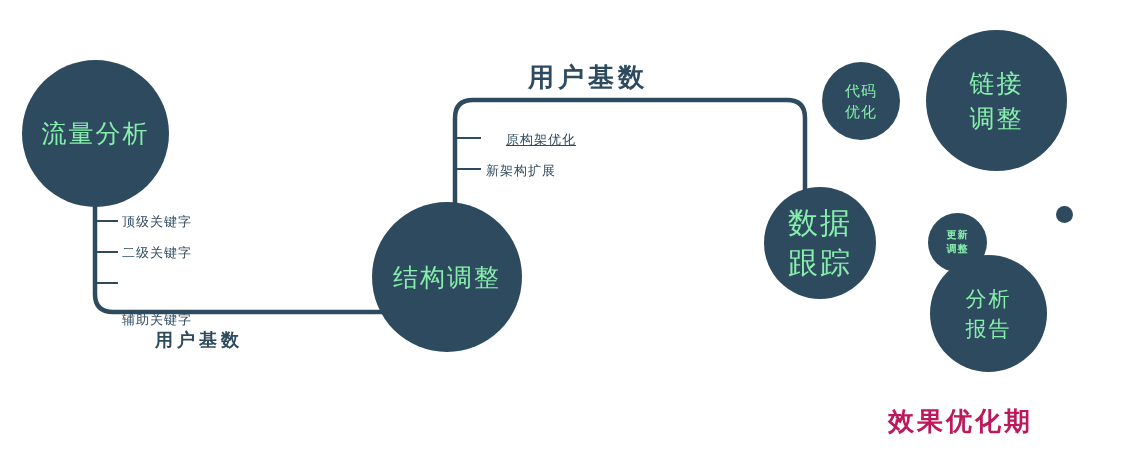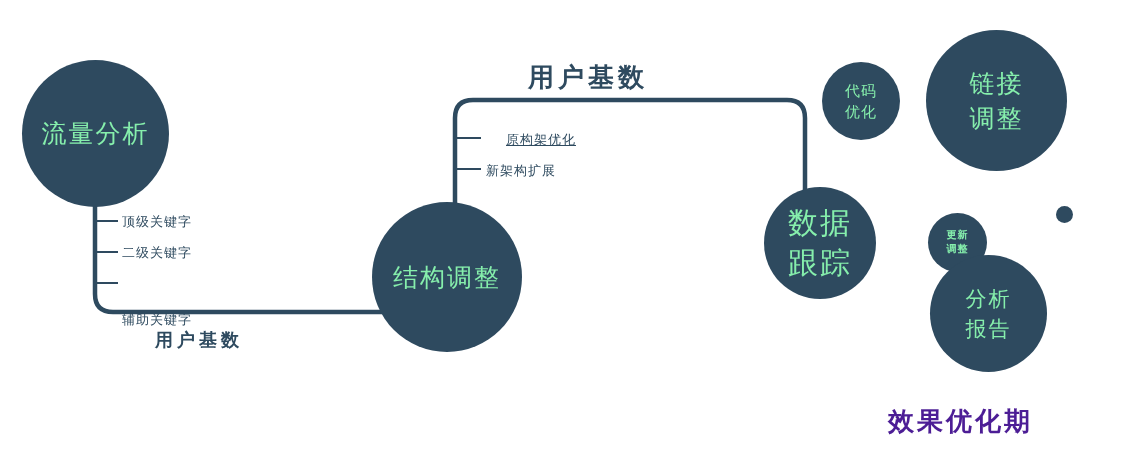--- a/index.html
+++ b/index.html
@@ -61,21 +61,21 @@
   }
 
   .edge-label {
     position: absolute;
     color: #2e4a5f;
     font-weight: bold;
     white-space: nowrap;
   }
   .label-keyword-carrying { left: 528px; top: 60px;  font-size: 26px; letter-spacing: 4px; }
   .label-user-base        { left: 155px; top: 328px; font-size: 18px; letter-spacing: 4px; }
-  .label-effect-phase     { left: 888px; top: 404px; font-size: 26px; letter-spacing: 3px; color: #4c1d95; }
+  .label-effect-phase     { left: 888px; top: 404px; font-size: 26px; letter-spacing: 3px; color: #be185d; }
 
   .branch {
     position: absolute;
     font-size: 13px;
     color: #2e4a5f;
     letter-spacing: 1px;
     white-space: nowrap;
   }
   .branch-t1 { left: 122px; top: 213px; }
   .branch-t2 { left: 122px; top: 244px; }

